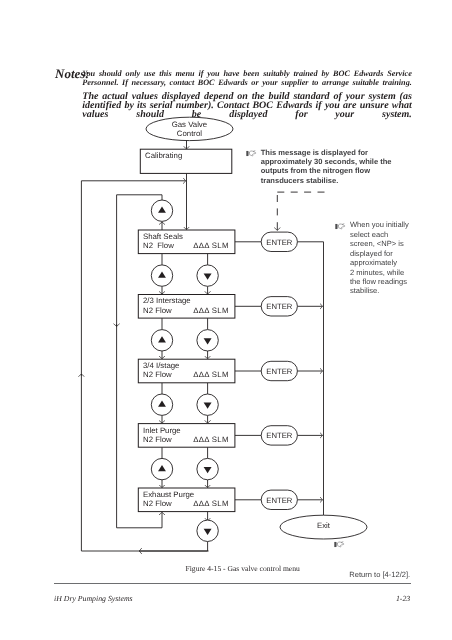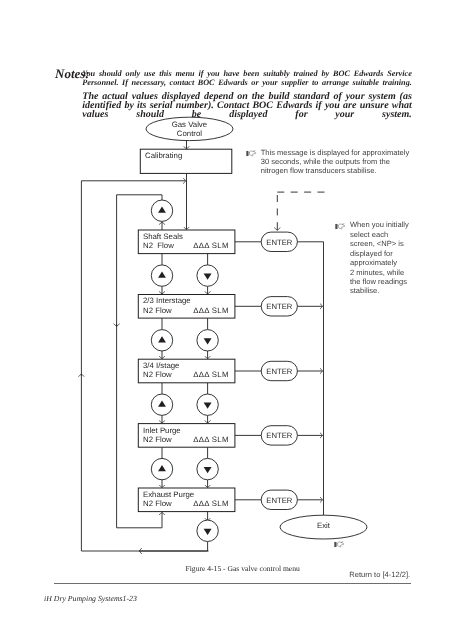--- a/index.html
+++ b/index.html
@@ -31,23 +31,23 @@
 
   .callout{position:absolute;font-family:"Liberation Sans",sans-serif;
            font-size:7.55px;line-height:9.42px;color:#3f3f41;}
   .callout .ci{position:absolute;left:0;top:2.4px;width:11px;height:7px;display:block;}
   .callout .ct{display:block;}
   #co1 .ct{white-space:pre-line;}
 
   .cap{position:absolute;left:0;top:564.1px;width:485.4px;text-align:center;
        font-family:"Liberation Serif",serif;font-size:7.6px;line-height:9.6px;}
   .rule{position:absolute;left:54.1px;top:582.5px;width:357.1px;height:1.1px;background:#6d6e70;}
-  .foot{position:absolute;left:44px;top:593.6px;width:356.2px;
+  .foot{position:absolute;left:54px;top:593.6px;width:356.2px;
         font-family:"Liberation Serif",serif;font-style:italic;font-size:7.8px;
-        line-height:9.6px;display:flex;justify-content:flex-start;}
+        line-height:9.6px;display:flex;justify-content:space-between;}
 </style>
 </head>
 <body>
 
 <div id="page">
 
   <div class="notes">
     <div class="noteRow">
       <div class="noteLabel">Notes:</div>
       <div class="noteBody">
@@ -203,21 +203,21 @@
         </g>
         <g>
           <circle cx="207.6" cy="530.8" r="10.7" class="cir"></circle>
           <path d="M 203.65 528.6999999999999 L 207.6 534.9 L 211.54999999999998 528.6999999999999 Z" fill="#231f20" stroke="none"></path>
         </g>
         <ellipse cx="323.5" cy="527.1" rx="43.5" ry="11.9" class="cir"></ellipse>
         <text x="323.5" y="528" class="lbl" text-anchor="middle" xml:space="preserve">Exit</text>
       </g>
   </svg>
 
-  <div class="callout" id="co0" style="left:245.9px;top:147.6px;width:166px;">
+  <div class="callout" id="co0" style="left:245.9px;top:147.6px;width:166px;font-weight:bold;">
     <svg class="ci" viewBox="0 0 22 13">
         <path d="M0.6 1.4 h4.0 v10.2 h-4.0 z" fill="#4e4e50"></path>
         <g fill="none" stroke="#555557" stroke-width="0.95">
           <path d="M5.4 2.2 v8.6"></path>
           <path d="M7.0 3.4 c1.8 -2.0 4.4 -2.4 6.3 -1.5 l5.4 2.5 c1.3 0.6 1.2 1.9 -0.2 2.2 l-4.2 0.9 c-1.1 0.25 -1.5 1.0 -1.1 1.8 l0.5 1.0 c0.35 0.7 -0.3 1.3 -1.1 0.95 l-4.1 -1.8 c-1.1 -0.5 -1.7 -1.6 -1.7 -2.8 z"></path>
           <path d="M14.0 2.4 l4.6 -1.6"></path>
         </g>
       </svg>
     <span class="ct" style="padding-left:14.8px;display:block;">This message is displayed for approximately 30 seconds, while the outputs from the nitrogen flow transducers stabilise.</span>
   </div>

